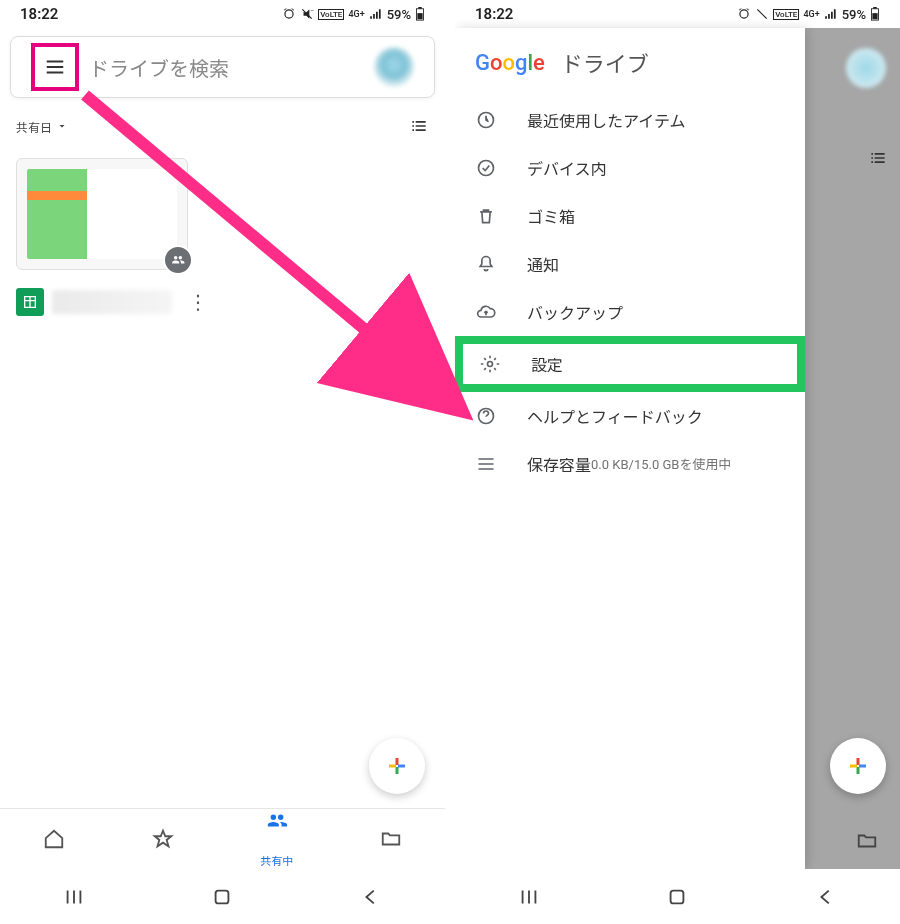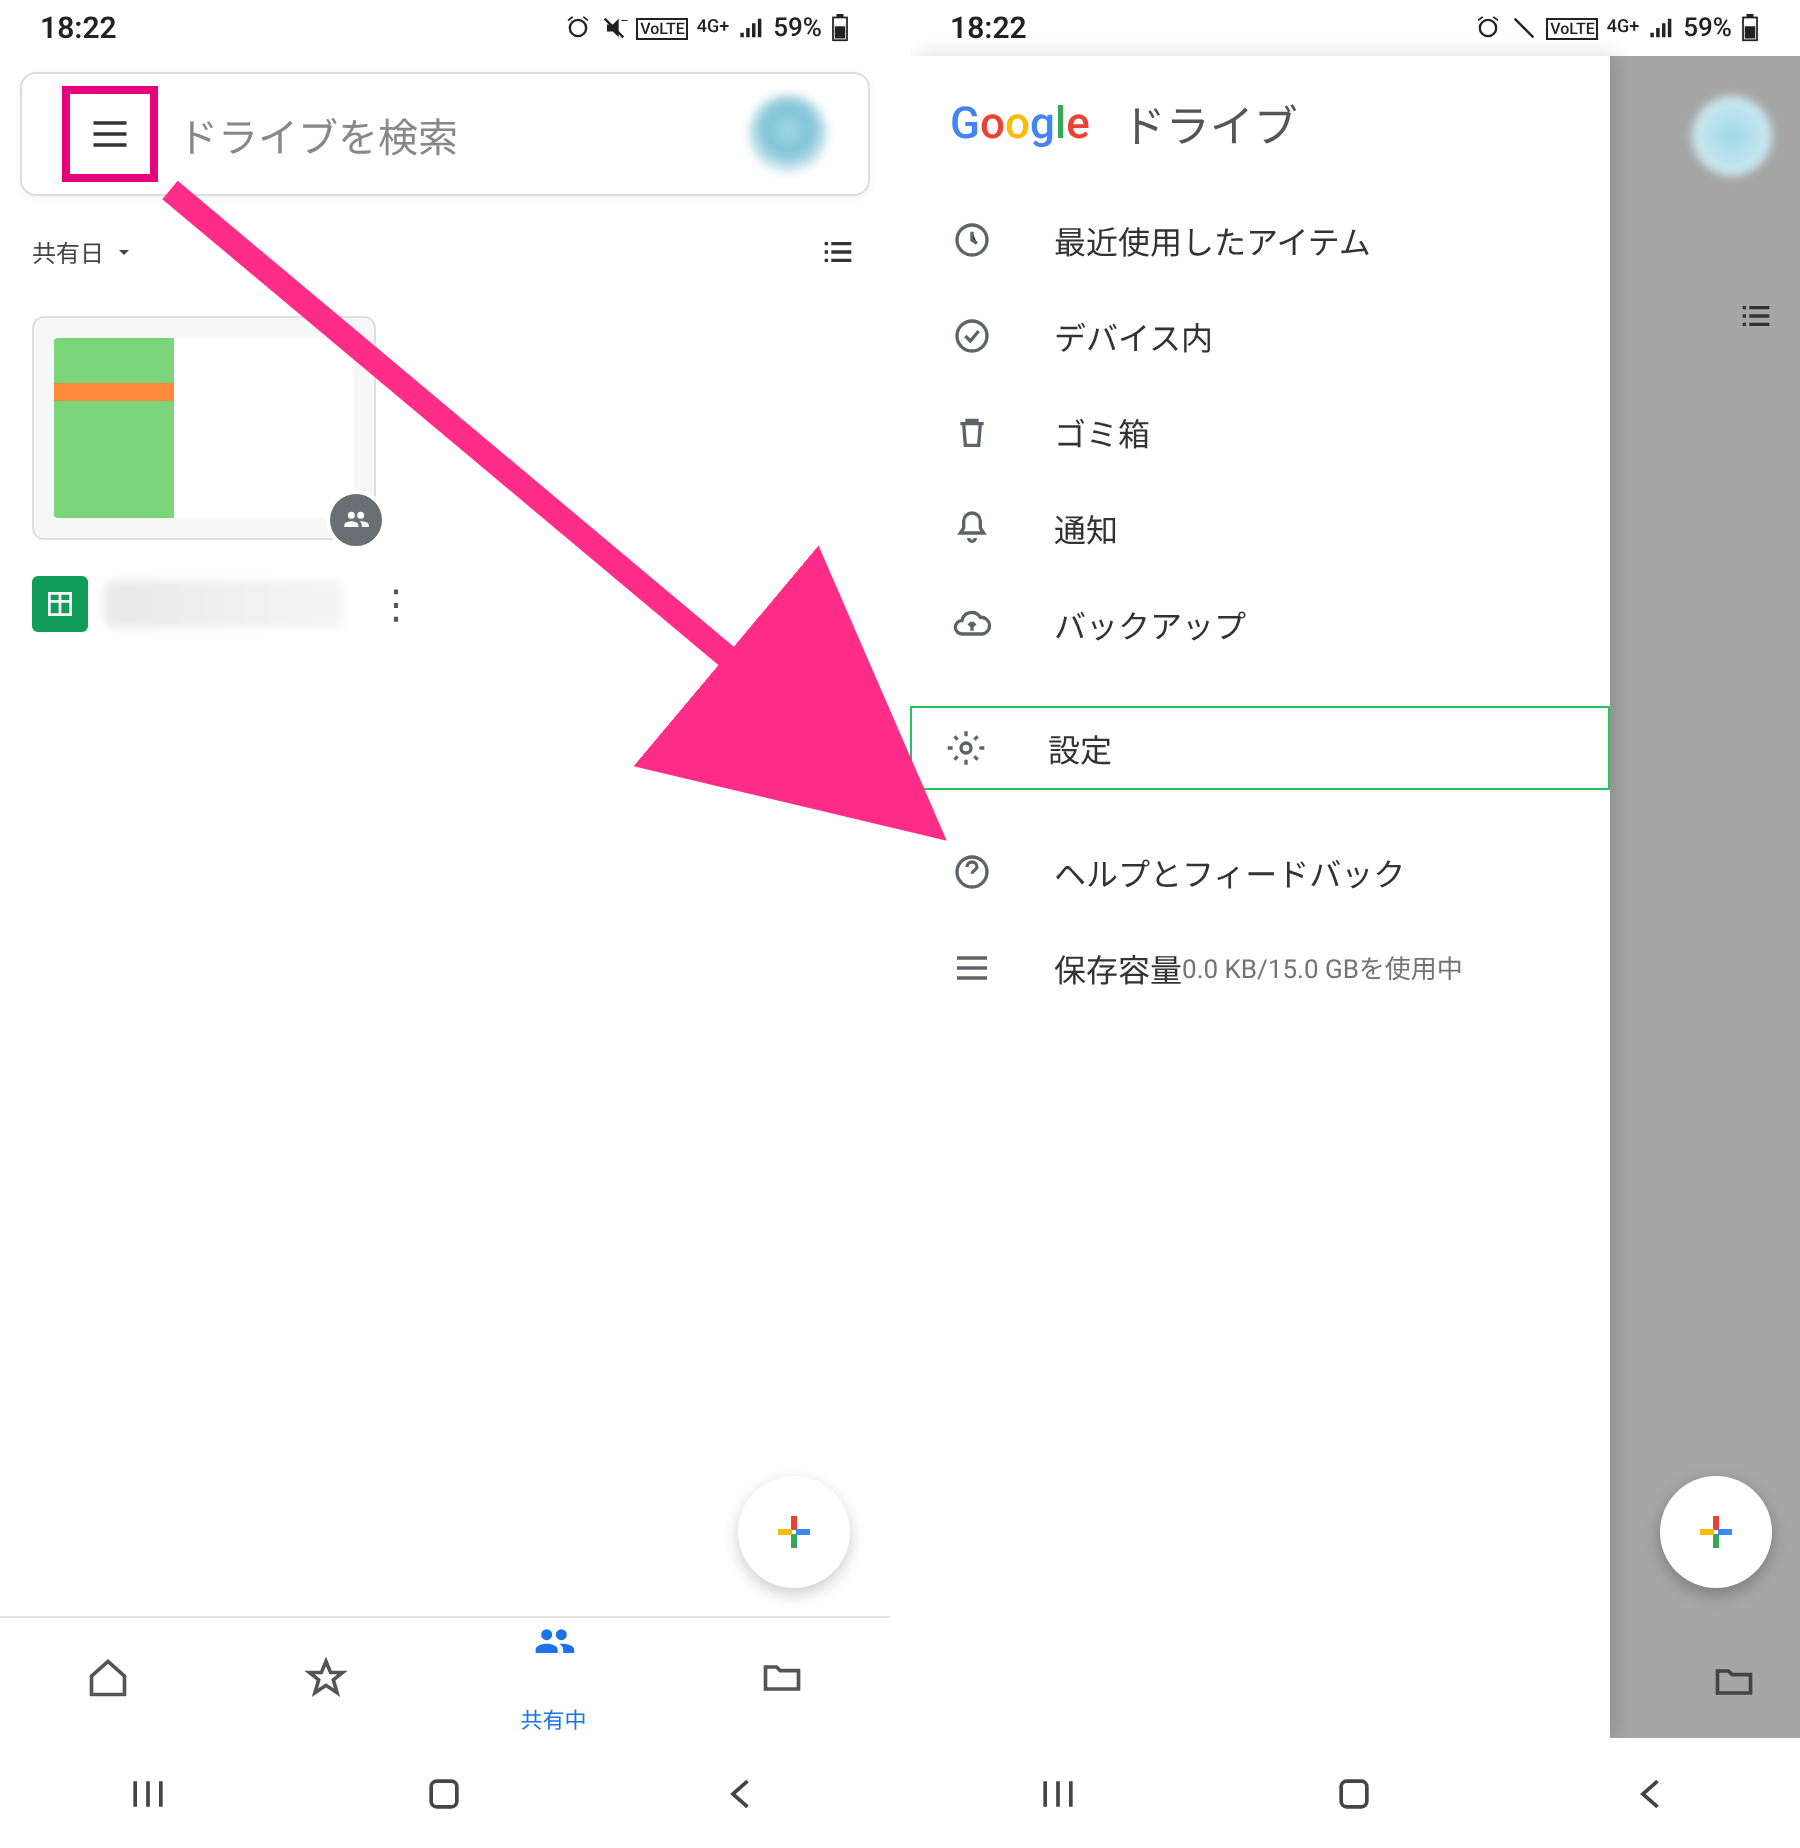--- a/index.html
+++ b/index.html
@@ -41,21 +41,21 @@
   .phone.dim{background:#fff;}
   .drawer-scrim{position:absolute;left:0;right:0;top:28px;bottom:0;background:rgba(0,0,0,0.35);}
   .drawer{position:absolute;left:0;top:28px;bottom:55px;width:350px;background:#fff;box-shadow:3px 0 10px rgba(0,0,0,0.15);padding:12px 0;}
   .drawer-title{display:flex;align-items:center;gap:16px;font-size:22px;padding:6px 20px 18px;color:#555;}
   .gword span{font-weight:500;}
   .menu-list{display:flex;flex-direction:column;}
   .mitem{display:flex;align-items:center;gap:30px;padding:12px 20px;cursor:pointer;font-size:16px;color:#333;}
   .micon{width:22px;height:22px;flex:0 0 22px;display:flex;align-items:center;justify-content:center;color:#5f6368;}
   .mitem .sub{font-size:13px;color:#737373;margin-top:2px;}
   .mcol{display:flex;}
-  .settings-hl{border:1px solid #22c55e;padding:8px 16px !important;margin:17px 0;}
+  .settings-hl{border:8px solid #22c55e;padding:8px 16px !important;margin:0 0;}
   
   .under-list{position:absolute;top:120px;right:12px;}
   .fab2{position:absolute;right:14px;bottom:130px;width:56px;height:56px;border-radius:50%;background:#fff;box-shadow:0 3px 8px rgba(0,0,0,0.25);display:flex;align-items:center;justify-content:center;}
   
   .arrow-svg{position:absolute;left:0;top:0;pointer-events:none;}
 </style>
 </head>
 <body>
 
 <div class="stage">

